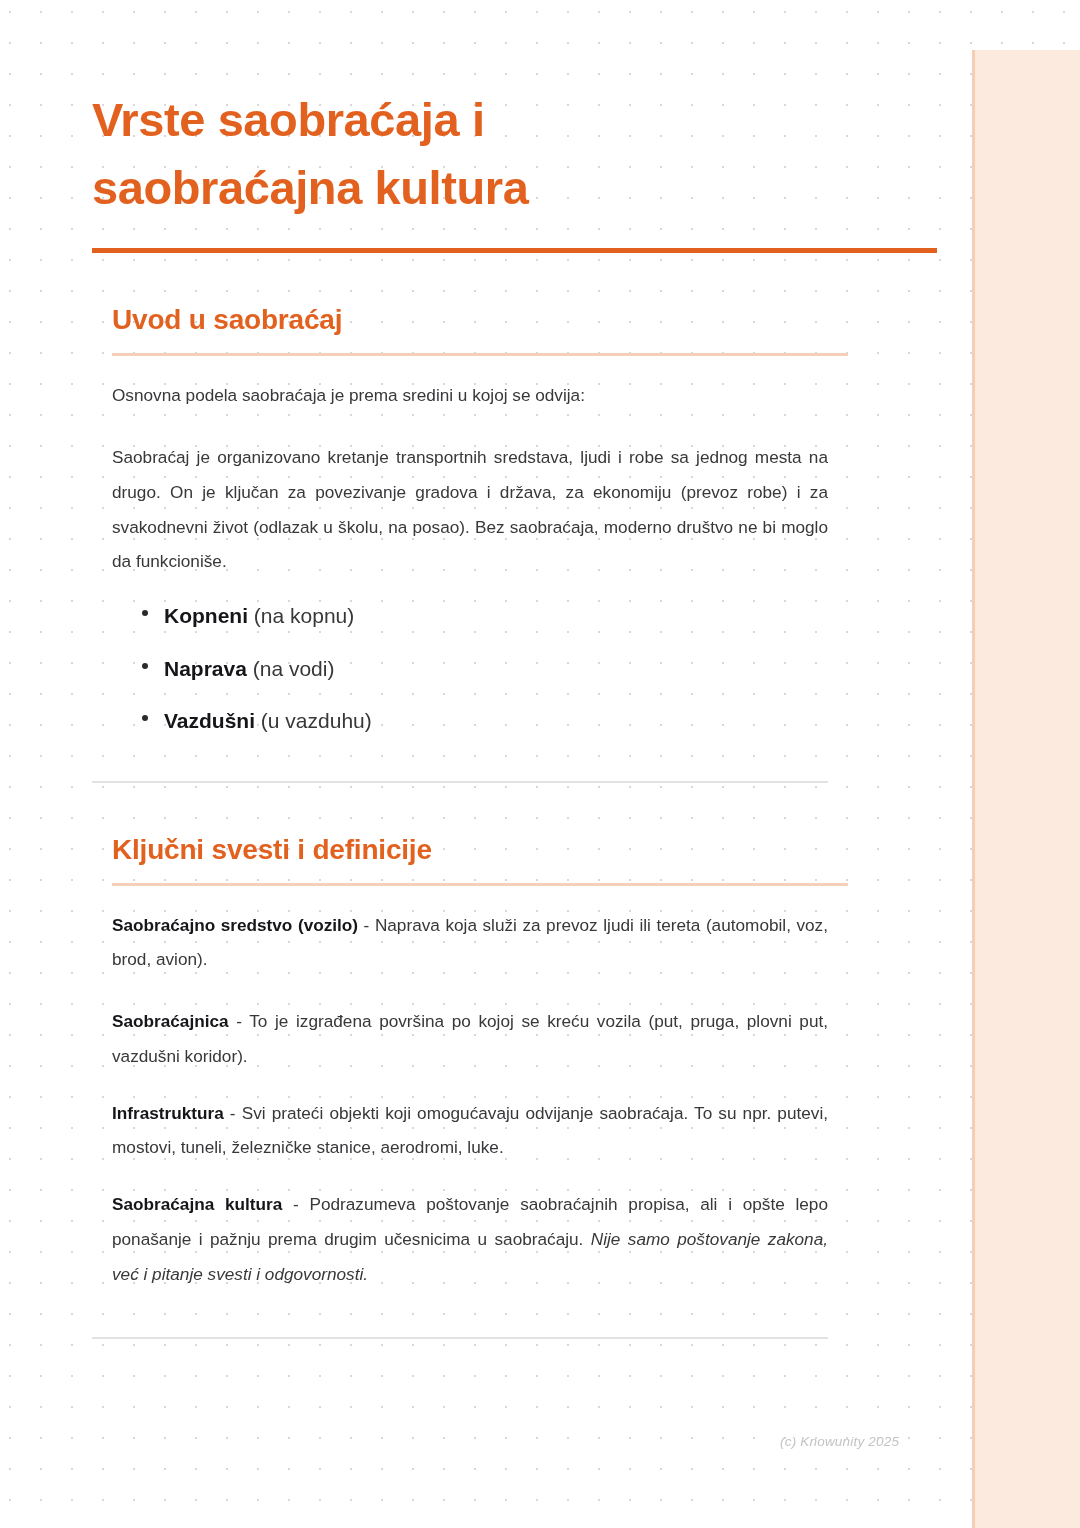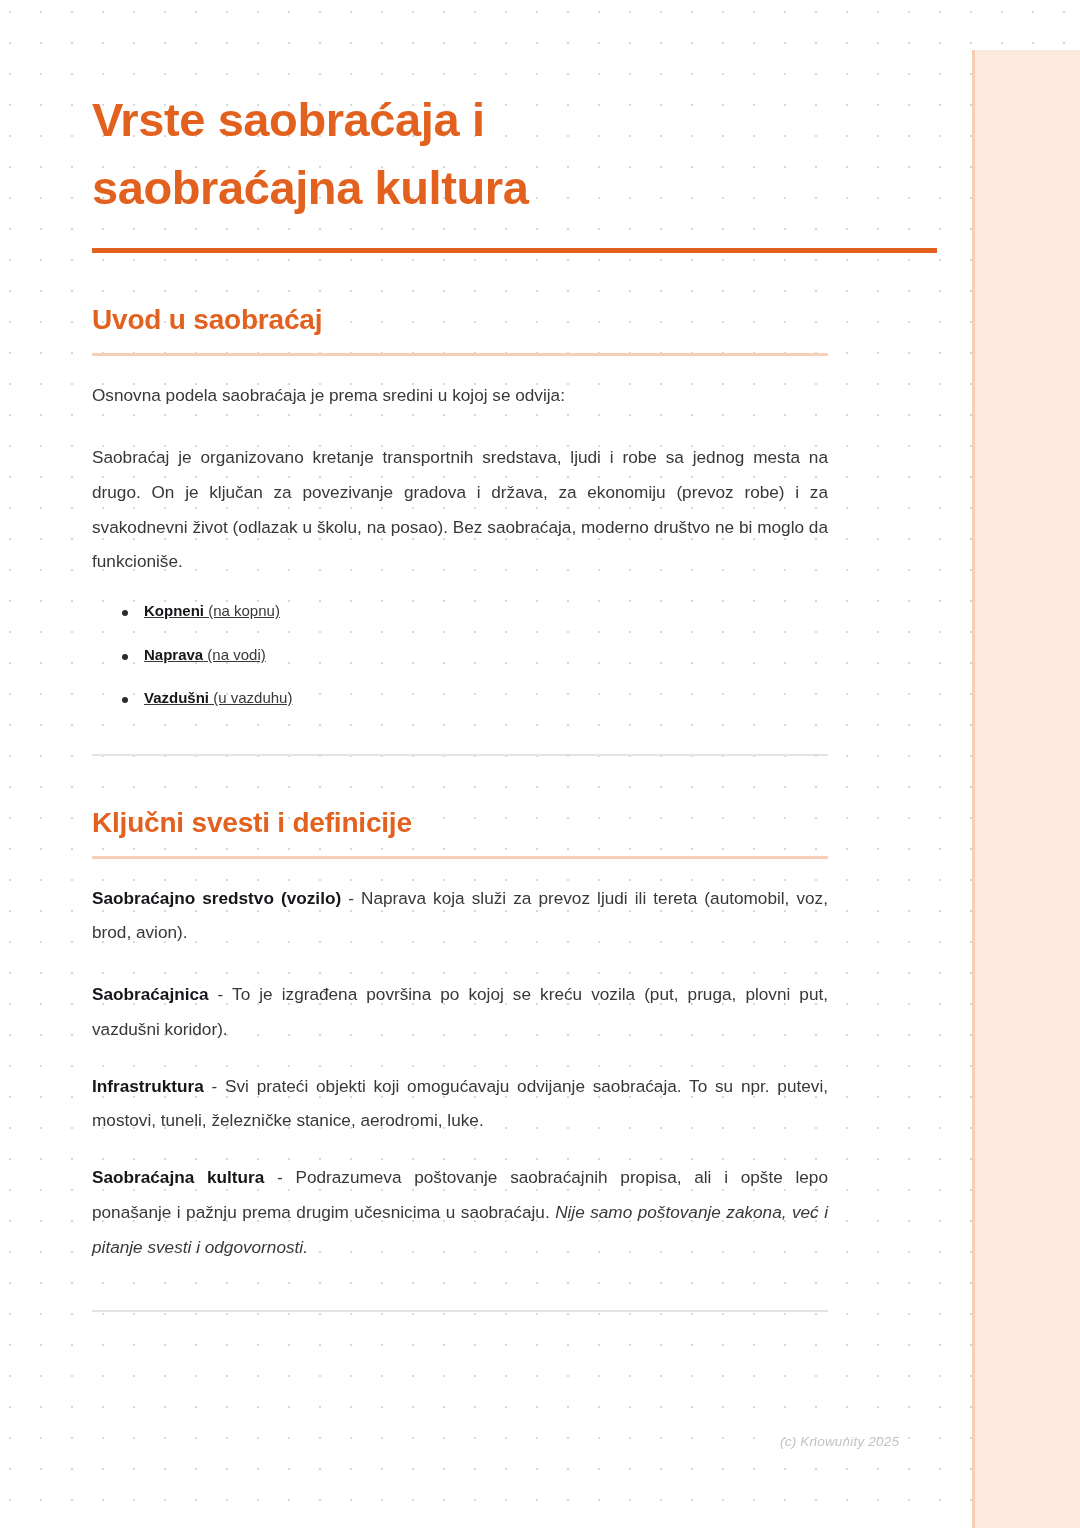--- a/index.html
+++ b/index.html
@@ -68,20 +68,21 @@
   .title-rule {
     width: 845px;
     height: 5px;
     background: #e2611e;
     margin-top: 27px;
   }
 
   
   .section {
     margin-top: 49px;
+    margin-left: 20px;
   }
   .section-title {
     color: #e2611e;
     font-size: 28px;
     font-weight: bold;
     line-height: 1.25;
     margin: 0;
     letter-spacing: -0.2px;
   }
   .section-rule {
@@ -111,27 +112,26 @@
     font-style: italic;
   }
 
   
   ul.bullets {
     margin: 21px 0 0 0;
     padding: 0 0 0 30px;
     list-style: none;
   }
   ul.bullets li {
-    font-size: 15px;
+    font-size: 21px;
     color: #38383b;
     line-height: 1.5;
     margin-bottom: 21px;
     position: relative;
     padding-left: 22px;
-    text-decoration: underline;
   }
   ul.bullets li:last-child { margin-bottom: 0; }
   ul.bullets li::before {
     content: "";
     position: absolute;
     left: 0;
     top: 10px;
     width: 6px;
     height: 6px;
     border-radius: 50%;

